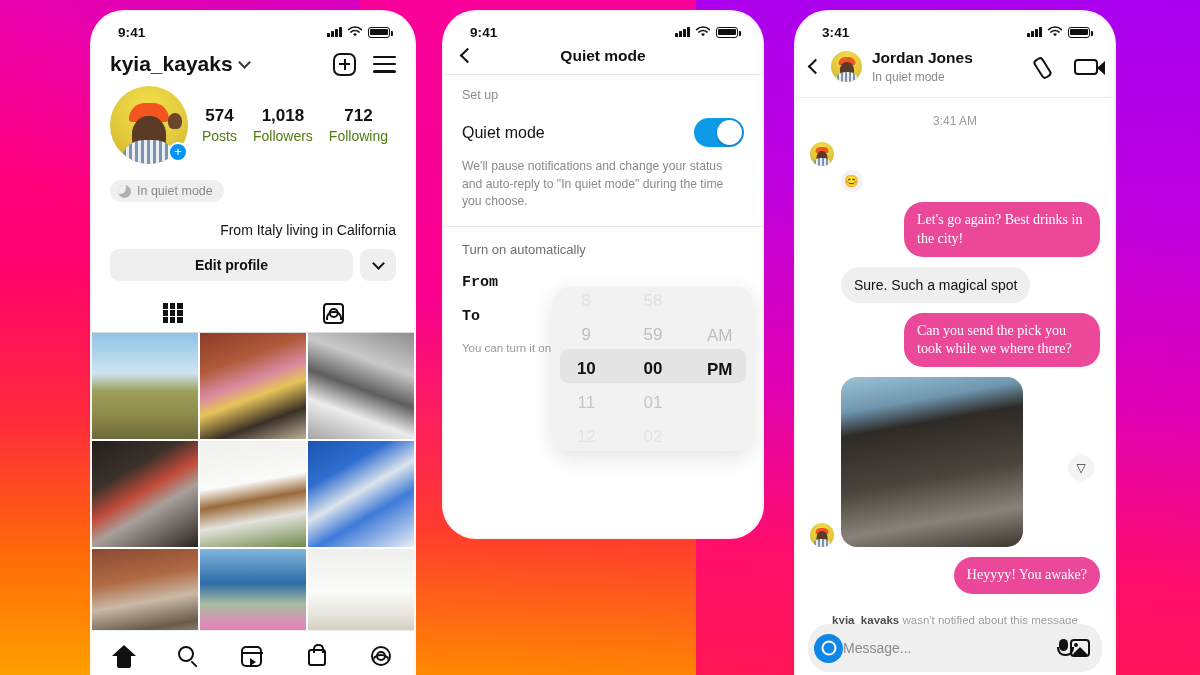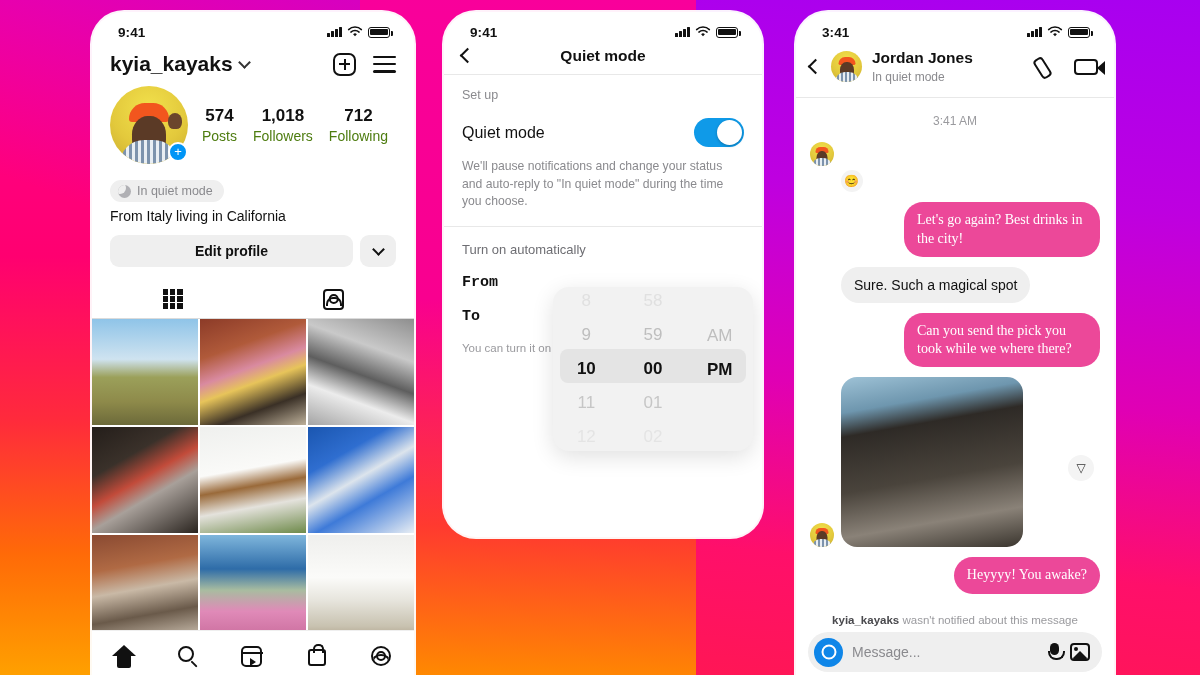--- a/index.html
+++ b/index.html
@@ -79,21 +79,21 @@
   .stat { text-align:center; }
   .stat b { display:block; font-size:17px; font-weight:700; color:#111; line-height:1.3; }
   .stat span { font-size:14px; color:#4d7c0f; }
 
   .p1-bio { padding:9px 18px 0 18px; }
   .bio-name { font-size:14.5px; font-weight:700; color:#111; }
   .qm-badge { display:inline-flex; align-items:center; gap:6px; margin-top:7px;
     background:#EFEFEF; border-radius:14px; padding:4px 11px 4px 8px; font-size:12.5px; color:#8A8A8E; }
   .moon { width:13px;height:13px;border-radius:50%;background:#B0B0B4;position:relative;overflow:hidden;flex:0 0 13px; }
   .moon::after{content:"";position:absolute;width:12px;height:12px;border-radius:50%;background:#EFEFEF;left:-4.5px;top:-2.5px;}
-  .bio-text { font-size:14px; color:#111; margin-top:6px; }
+  .bio-text { font-size:14px; color:#111; margin-top:20px;text-align:right; }
 
   .p1-buttons { display:flex; gap:7px; padding:11px 18px 0 18px; }
   .btn-edit { flex:1; background:#EFEFEF; border-radius:9px; height:32px; display:flex; align-items:center;
     justify-content:center; font-size:14px; font-weight:700; color:#111; }
   .btn-caret { width:36px; background:#EFEFEF; border-radius:9px; display:flex; align-items:center; justify-content:center; }
   .caret { width:9px;height:9px;border-right:2px solid #111;border-bottom:2px solid #111;transform:rotate(45deg);margin-top:-4px; }
 
   .p1-tabs { display:flex; margin-top:13px; border-bottom:1px solid #DBDBDB; }
   .p1-tab { flex:1; display:flex; align-items:center; justify-content:center; height:38px; }
   .grid-ico { width:20px; height:20px; display:grid; grid-template-columns:repeat(3,1fr); grid-template-rows:repeat(3,1fr);
@@ -184,22 +184,22 @@
   .bubble { max-width:196px; padding:9px 13px; border-radius:19px; font-size:14px; line-height:1.3; }
   .bub-in { background:#EFEFEF; color:#111; }
   .bub-out { background:#ec4899; color:#fff;font-family:Liberation Serif, serif; }
   .reaction { margin-left:31px; margin-top:-6px; margin-bottom:10px; width:22px; height:22px; border-radius:50%;
     background:#F3F3F3; display:flex; align-items:center; justify-content:center; font-size:12px; }
   .img-msg { width:182px; height:170px; border-radius:16px; overflow:hidden; position:relative; }
   .send-ico { position:absolute; right:6px; top:78px; width:26px;height:26px;border-radius:50%;background:#F4F4F4;
               display:flex;align-items:center;justify-content:center;font-size:12px;color:#333; }
   .notice { font-size:11.5px; color:#9A9A9E; text-align:center; line-height:1.5; padding:8px 22px 0 22px; }
   .notice b { color:#4A4A4E; font-weight:700; }
-  .composer { position:absolute; left:12px; right:12px; bottom:10px; height:40px; background:#EFEFEF;
-    border-radius:21px; display:flex; align-items:center; gap:9px; padding:0 12px 0 6px;justify-content:flex-end; }
+  .composer { position:absolute; left:12px; right:12px; bottom:10px; height:48px; background:#EFEFEF;
+    border-radius:21px; display:flex; align-items:center; gap:0; padding:0 12px 0 6px;justify-content:flex-end; }
   .cam-ico { width:29px;height:29px;border-radius:50%;background:#0F86E8;position:relative;flex:0 0 29px; }
   .cam-ico::after{content:"";position:absolute;left:50%;top:50%;width:11px;height:11px;border:2.2px solid #fff;
     border-radius:50%;transform:translate(-50%,-50%);}
   .composer .ph { flex:1; font-size:14px; color:#8A8A8E; }
   .mic-ico { width:13px;height:19px;position:relative;flex:0 0 13px; }
   .mic-ico::before{content:"";position:absolute;left:2px;top:0;width:9px;height:12px;background:#111;border-radius:5px;}
   .mic-ico::after{content:"";position:absolute;left:0;top:8px;width:13px;height:7px;border:2px solid #111;border-top:none;border-radius:0 0 8px 8px;}
   .gal-ico { width:20px;height:18px;border:2.2px solid #111;border-radius:4px;position:relative;overflow:hidden;flex:0 0 20px; }
   .gal-ico::before{content:"";position:absolute;left:2px;top:2px;width:4px;height:4px;border-radius:50%;background:#111;}
   .gal-ico::after{content:"";position:absolute;left:-1px;bottom:-1px;width:0;height:0;

